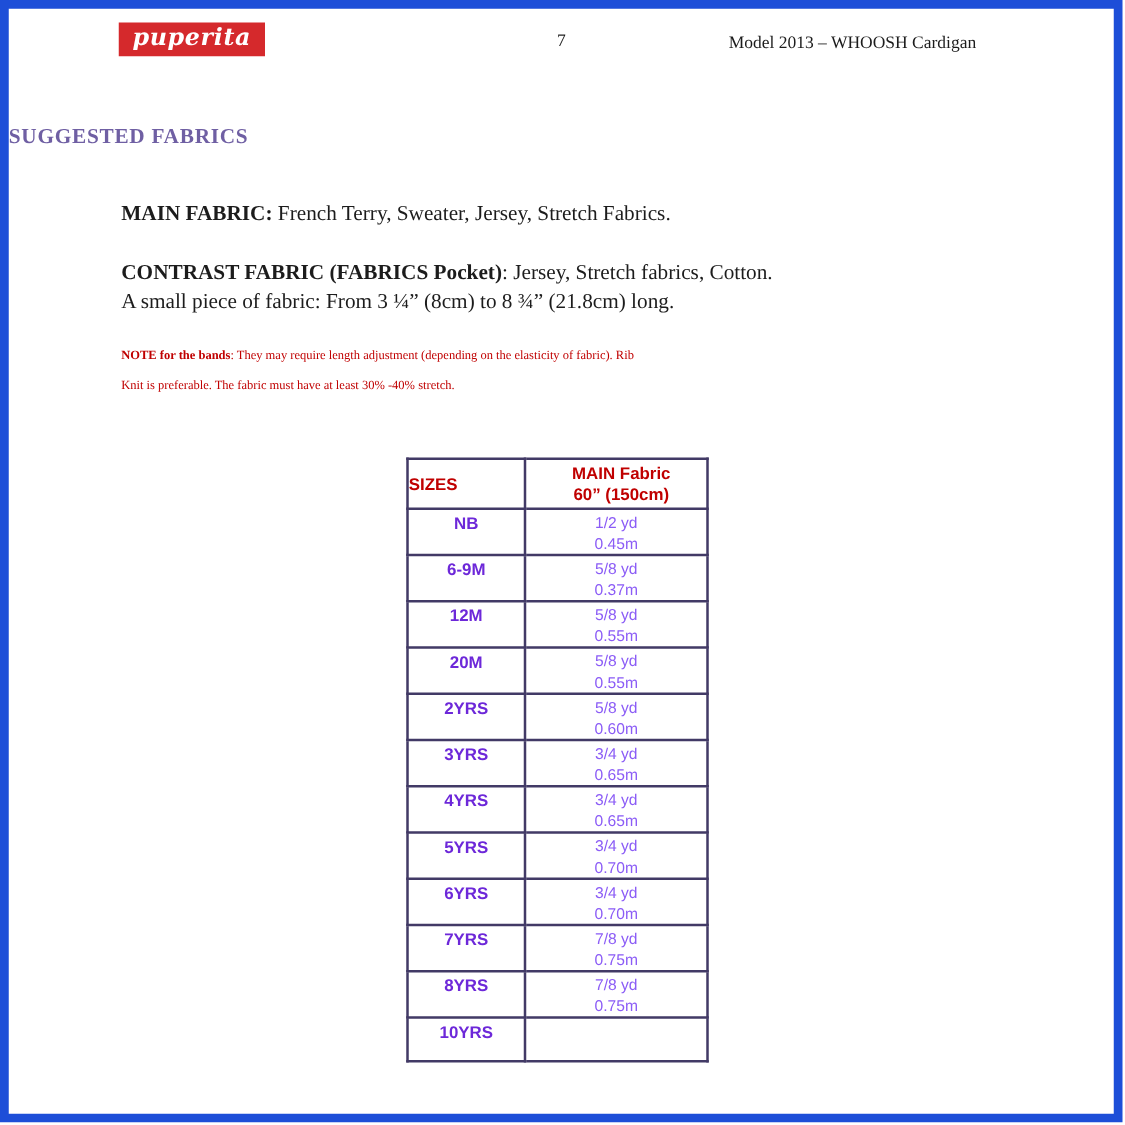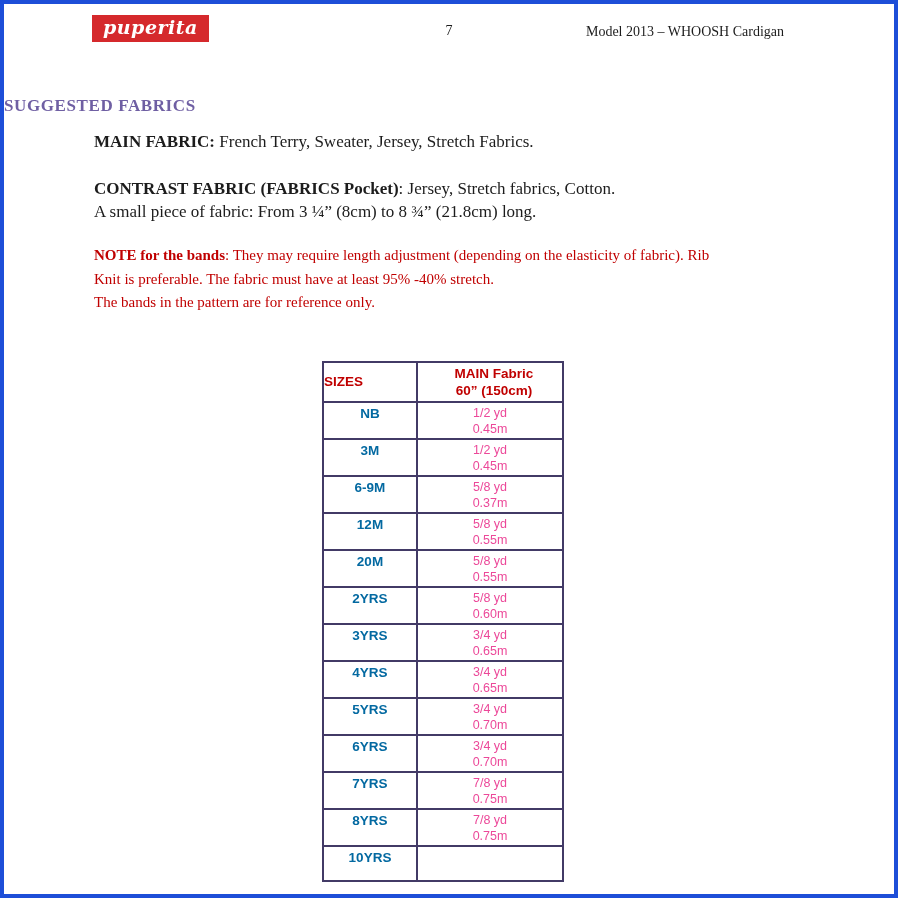--- a/index.html
+++ b/index.html
@@ -8,21 +8,21 @@
     --table-border: #423a66;
     --logo-red: #d5292c;
     --ink: #1c1c1c;
   }
   * { box-sizing: border-box; }
   html, body { margin: 0; padding: 0; background: #ffffff; }
   .page {
     position: relative;
     width: 898px;
     height: 898px;
-    border: 4px solid #1d4ed8;
+    border: 7px solid #1d4ed8;
     background: #ffffff;
     font-family: "Liberation Serif", serif;
     color: var(--ink);
     overflow: hidden;
   }
   
   .doc-header { position: relative; height: 42px; }
   .logo {
     position: absolute;
     left: 88px; top: 11px;
@@ -54,26 +54,26 @@
     font-weight: bold;
     letter-spacing: 0.6px;
     color: var(--title-purple);
   }
   
   .para {
     margin: 0 95px 0 90px;
     font-size: 17px;
     line-height: 23px;
   }
-  .para-main     { margin-top: 14px; }
+  .para-main     { margin-top: 40px; }
   .para-contrast { margin-top: 24px; }
   .para-note {
     margin-top: 21px;
     color: var(--accent-red);
-    font-size: 15px;
+    font-size: 10px;
     line-height: 23.5px;
   }
   .bold { font-weight: bold; }
   
   .fabric-table {
     margin: 46px 0 0 318px;
     border-collapse: collapse;
     font-family: "Liberation Sans", sans-serif;
   }
   .fabric-table th, .fabric-table td {
@@ -93,28 +93,28 @@
   th.head-fabric { text-align: center; padding-left: 8px; line-height: 17px; }
   .fabric-table td {
     height: 35px;
     vertical-align: top;
   }
   td.size-cell {
     text-align: center;
     font-weight: bold;
     font-size: 13.5px;
     padding-top: 3px;
-    color: #0369a1;
+    color: #6d28d9;
   }
   td.value-cell {
     text-align: center;
     font-size: 12.5px;
     line-height: 16.5px;
     padding-top: 2px;
-    color: #ec4899;
+    color: #8b5cf6;
   }
 </style>
 </head>
 <body>
 
 <div class="page">
 
   <div class="doc-header">
     <div class="logo">
       <span>puperita</span>
@@ -124,22 +124,22 @@
   </div>
 
   <h1 class="doc-title">SUGGESTED FABRICS</h1>
 
   <p class="para para-main"><span class="bold">MAIN FABRIC:</span><span> French Terry, Sweater, Jersey, Stretch Fabrics.</span></p>
 
   <p class="para para-contrast"><span class="bold">CONTRAST FABRIC (FABRICS Pocket)</span><span>: Jersey, Stretch fabrics, Cotton.</span><br>
     <span>A small piece of fabric: From 3 ¼” (8cm) to 8 ¾” (21.8cm) long.</span></p>
 
   <p class="para para-note"><span class="bold">NOTE for the bands</span><span>: They may require length adjustment (depending on the elasticity of fabric). Rib</span><br>
-    <span>Knit is preferable. The fabric must have at least 95% -40% stretch.</span><br>
-    <span>The bands in the pattern are for reference only.</span></p>
+    <span>Knit is preferable. The fabric must have at least 30% -40% stretch.</span><br>
+    </p>
 
   <table class="fabric-table">
     <colgroup>
         <col class="col-sizes">
         <col class="col-fabric">
       </colgroup>
     <thead>
       <tr>
         <th class="head-sizes">SIZES</th>
         <th class="head-fabric">
@@ -150,27 +150,20 @@
     </thead>
     <tbody id="size-table-body">
     <tr>
       <td class="size-cell">NB</td>
       <td class="value-cell">
         <div class="yd">1/2 yd</div>
         <div class="m">0.45m</div>
       </td>
     </tr>
 
-    <tr>
-      <td class="size-cell">3M</td>
-      <td class="value-cell">
-        <div class="yd">1/2 yd</div>
-        <div class="m">0.45m</div>
-      </td>
-    </tr>
 
     <tr>
       <td class="size-cell">6-9M</td>
       <td class="value-cell">
         <div class="yd">5/8 yd</div>
         <div class="m">0.37m</div>
       </td>
     </tr>
 
     <tr>

